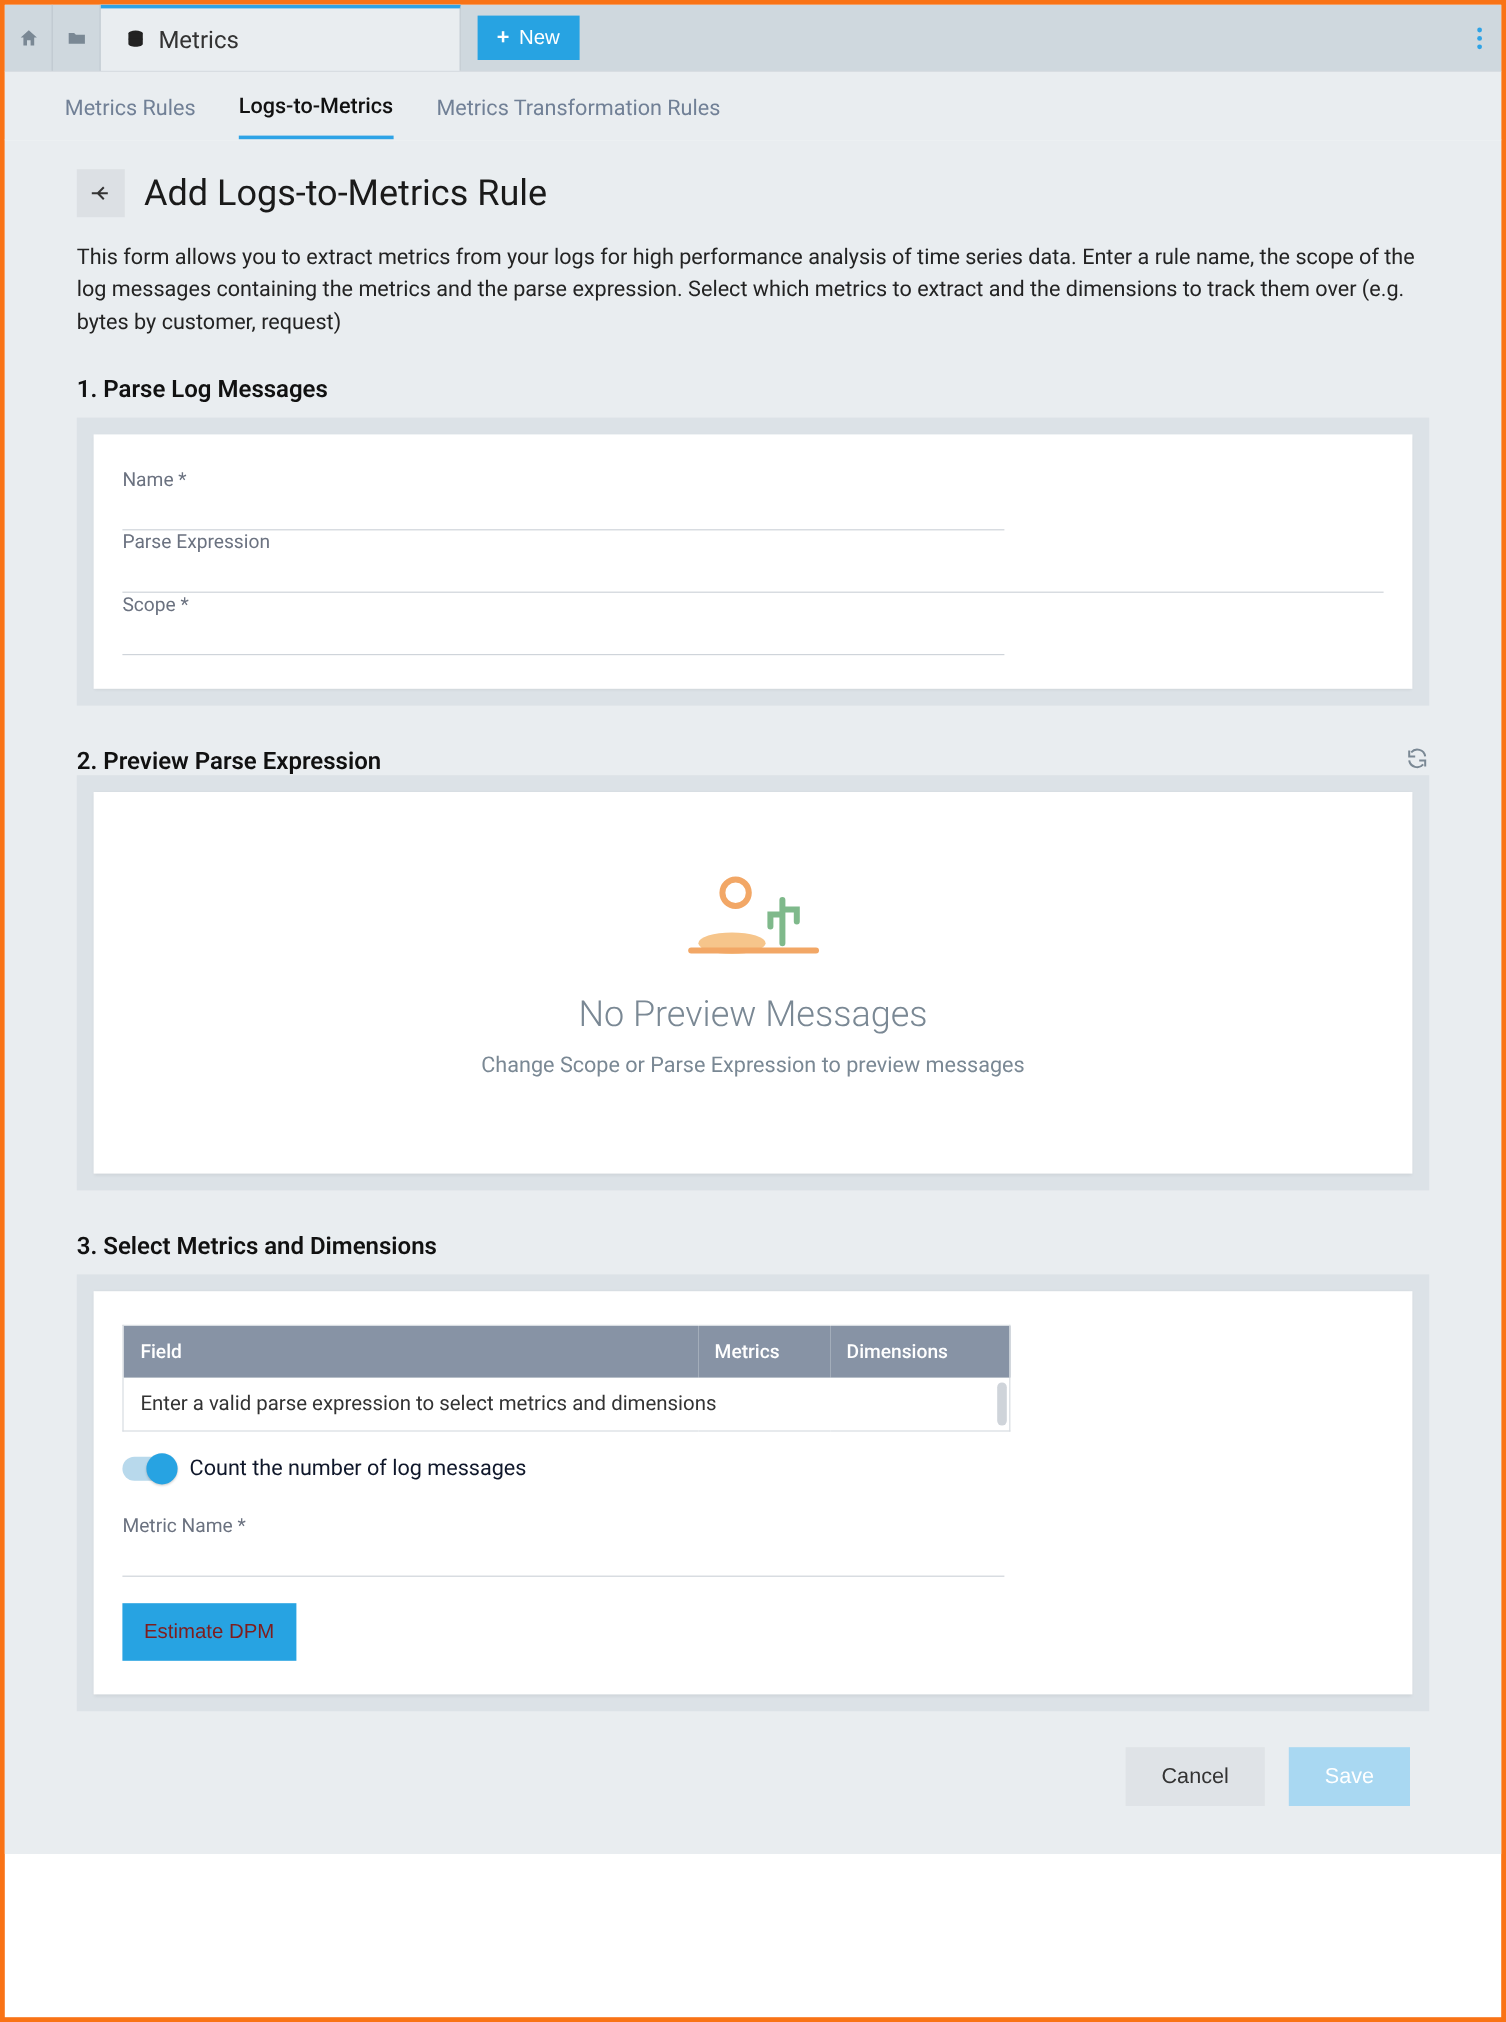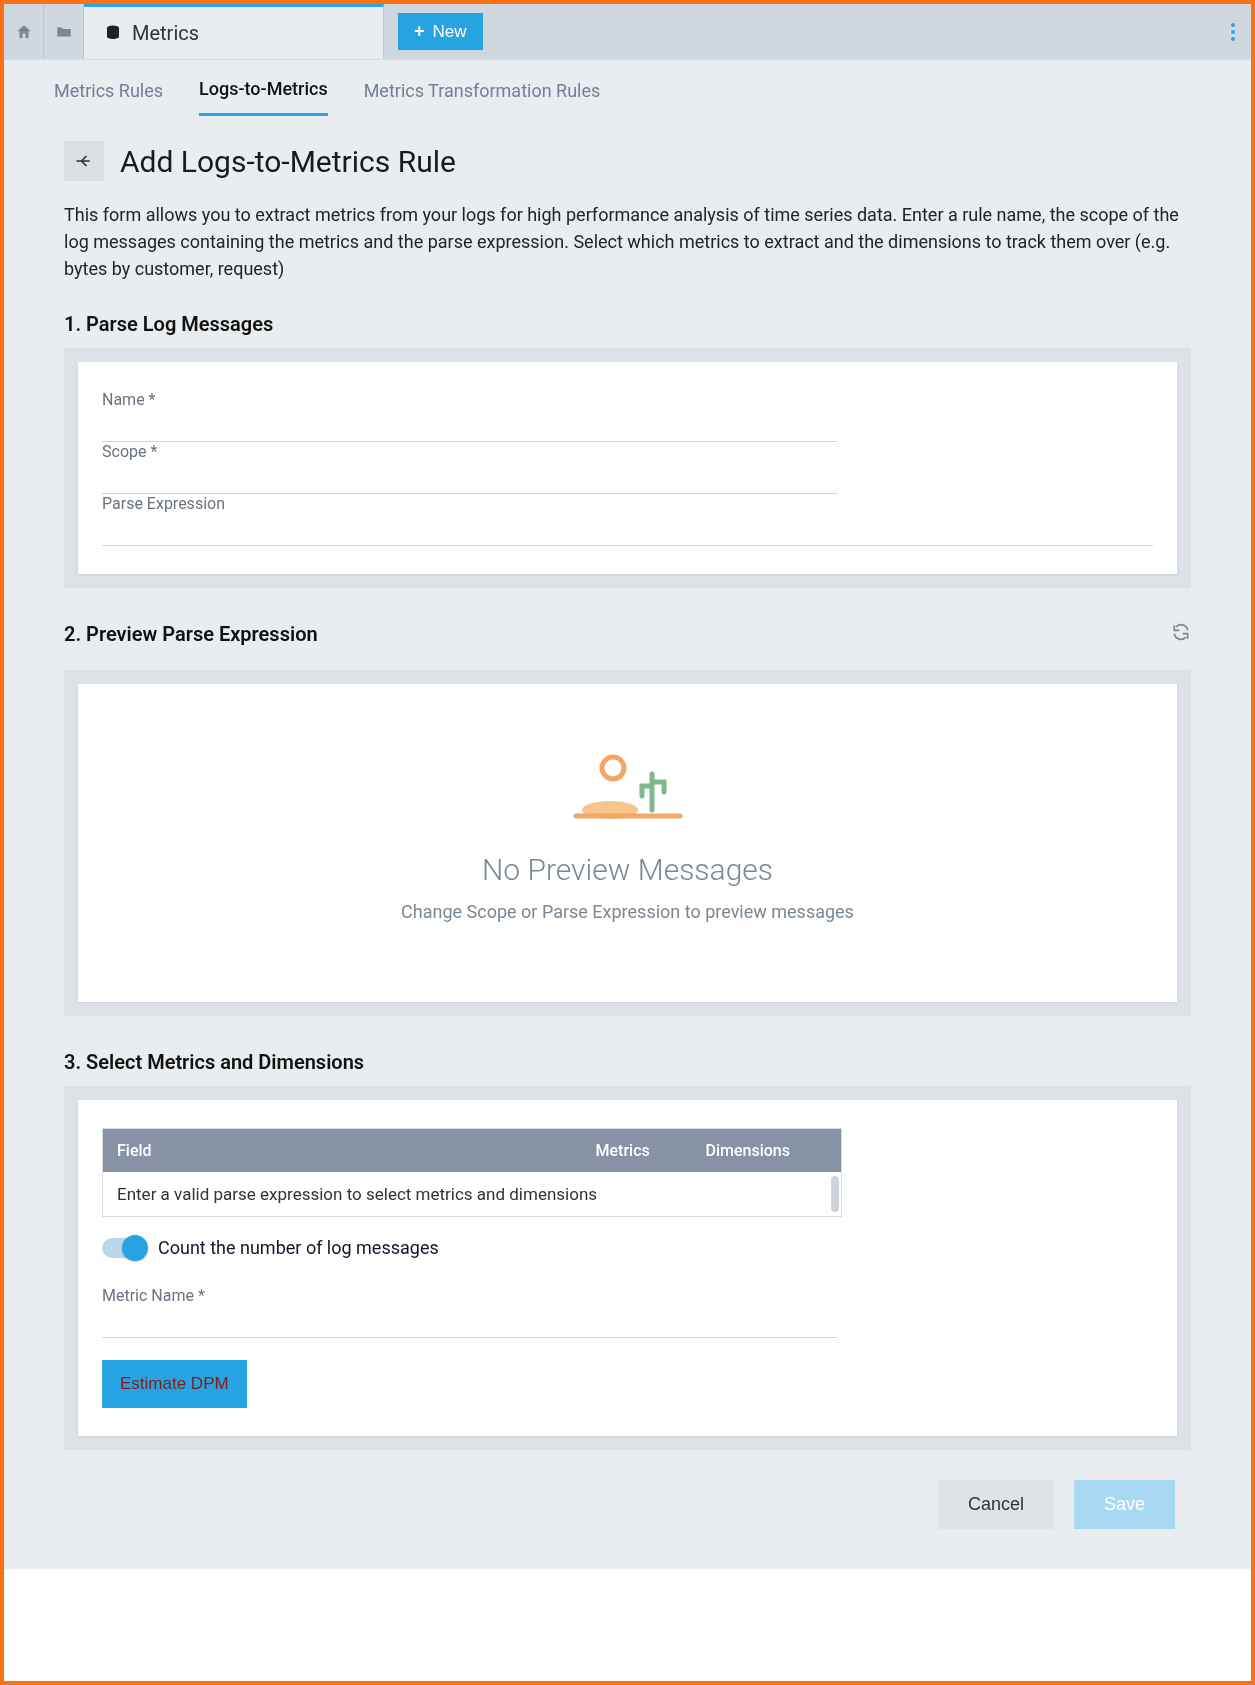--- a/index.html
+++ b/index.html
@@ -139,21 +139,21 @@
     .section-title {
       font-size: 20px;
       font-weight: 600;
       color: #111;
       margin-bottom: 12px;
     }
     .section-title-row {
       display: flex;
       align-items: center;
       justify-content: space-between;
-      margin-bottom: 24px;
+      margin-bottom: 0;
     }
     .panel-wrap {
       background: #dce2e7;
       padding: 14px 14px;
       margin-bottom: 34px;
     }
     .panel {
       background: #fff;
       padding: 28px 24px;
       box-shadow: 0 1px 3px rgba(0,0,0,0.08);
@@ -361,27 +361,27 @@
 
     <p class="page-desc">This form allows you to extract metrics from your logs for high performance analysis of time series data. Enter a rule name, the scope of the log messages containing the metrics and the parse expression. Select which metrics to extract and the dimensions to track them over (e.g. bytes by customer, request)</p>
 
     <h2 class="section-title">1. Parse Log Messages</h2>
     <div class="panel-wrap">
       <div class="panel">
         <div class="field">
           <label class="field-label">Name *</label>
           <input class="field-input short" type="text" value="" style="">
         </div>
+        <div class="field last">
+          <label class="field-label">Parse Expression</label>
+          <input class="field-input" type="text" value="" style="">
+        </div>
         <div class="field">
           <label class="field-label">Scope *</label>
           <input class="field-input short" type="text" value="" style="">
-        </div>
-        <div class="field last">
-          <label class="field-label">Parse Expression</label>
-          <input class="field-input" type="text" value="" style="">
         </div>
       </div>
     </div>
 
     <div class="section-title-row">
       <h2 class="section-title" style="margin-bottom:0">2. Preview Parse Expression</h2>
       <span class="refresh-icon">
         <svg width="20" height="20" viewBox="0 0 24 24" fill="none" stroke="#7a8894" stroke-width="2">
             <path d="M4 4v6h6M20 20v-6h-6"></path>
             <path d="M20 10A8 8 0 0 0 6 6M4 14a8 8 0 0 0 14 4"></path>

